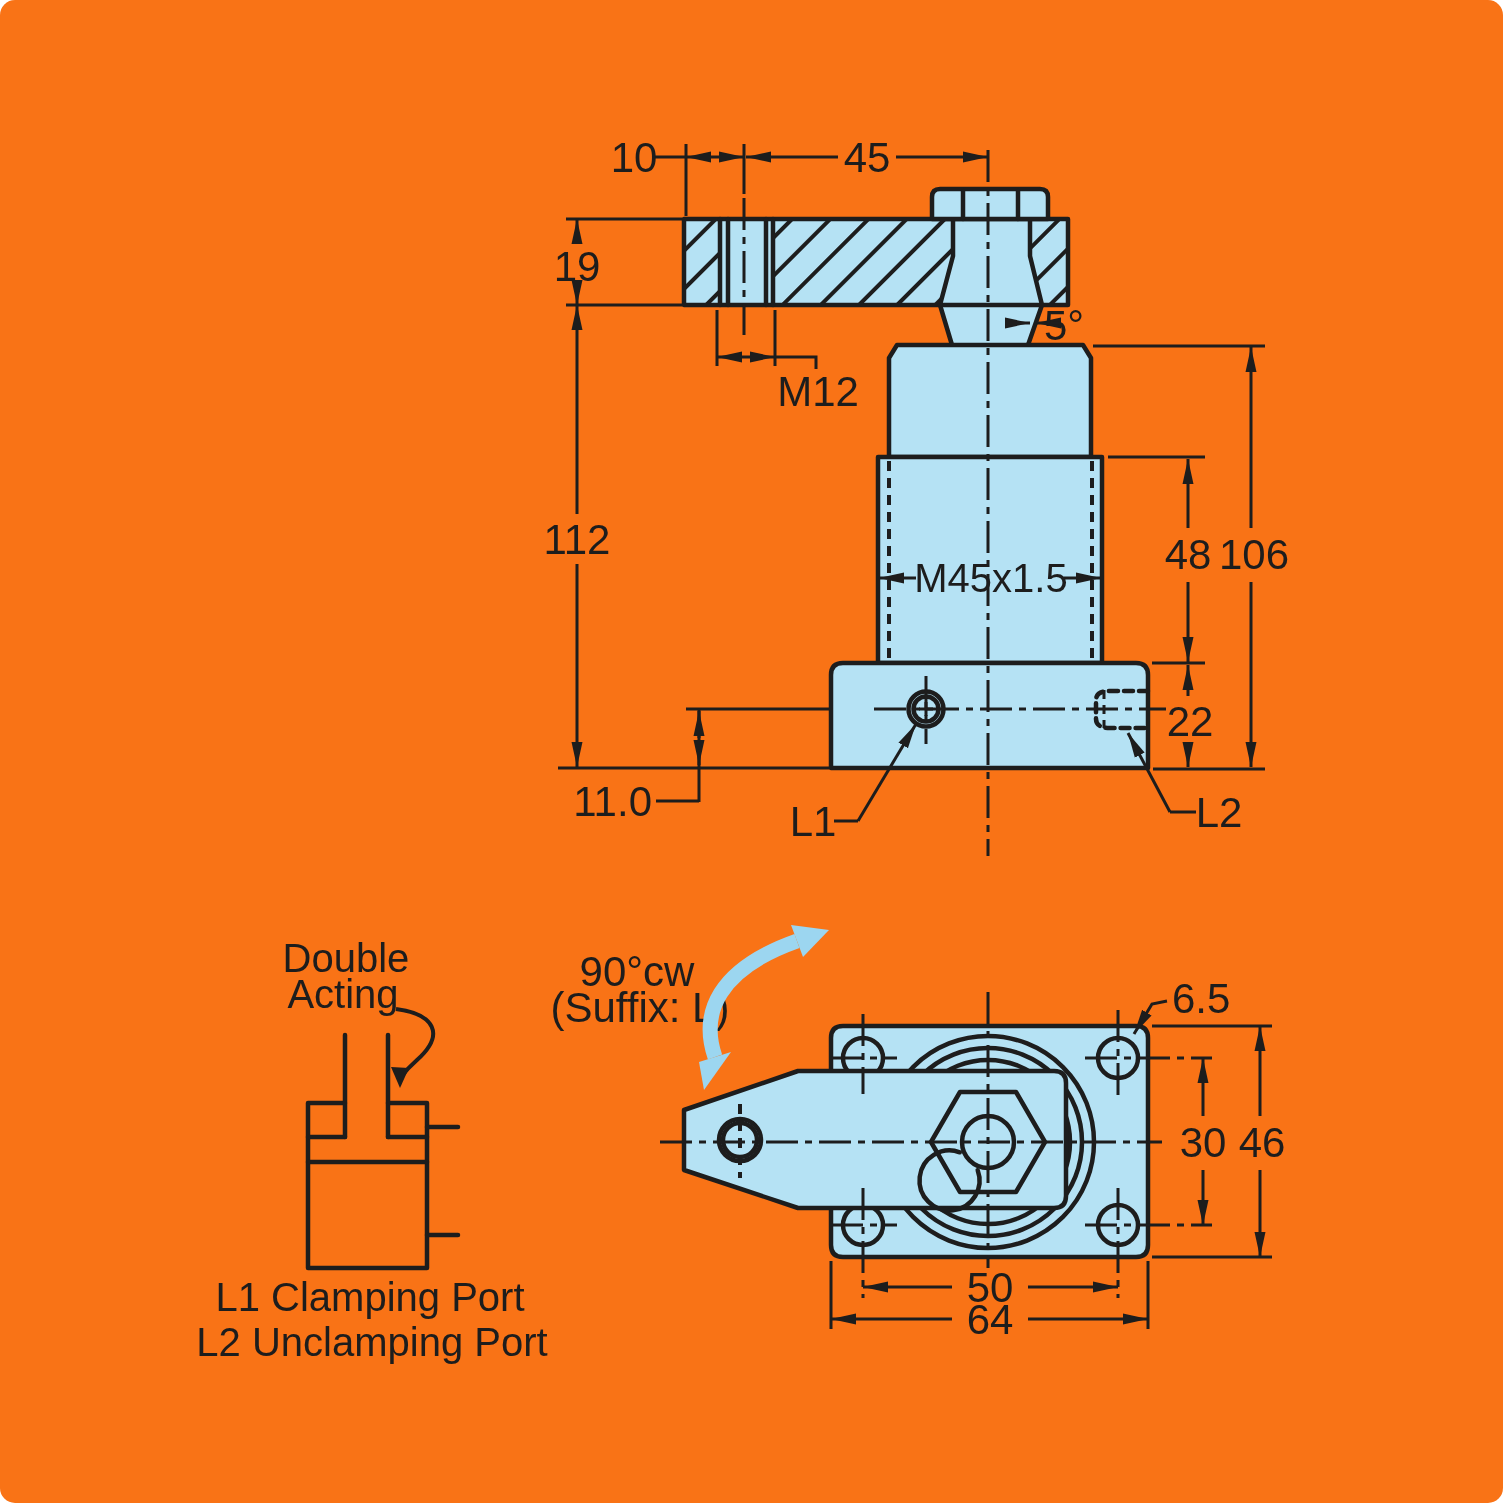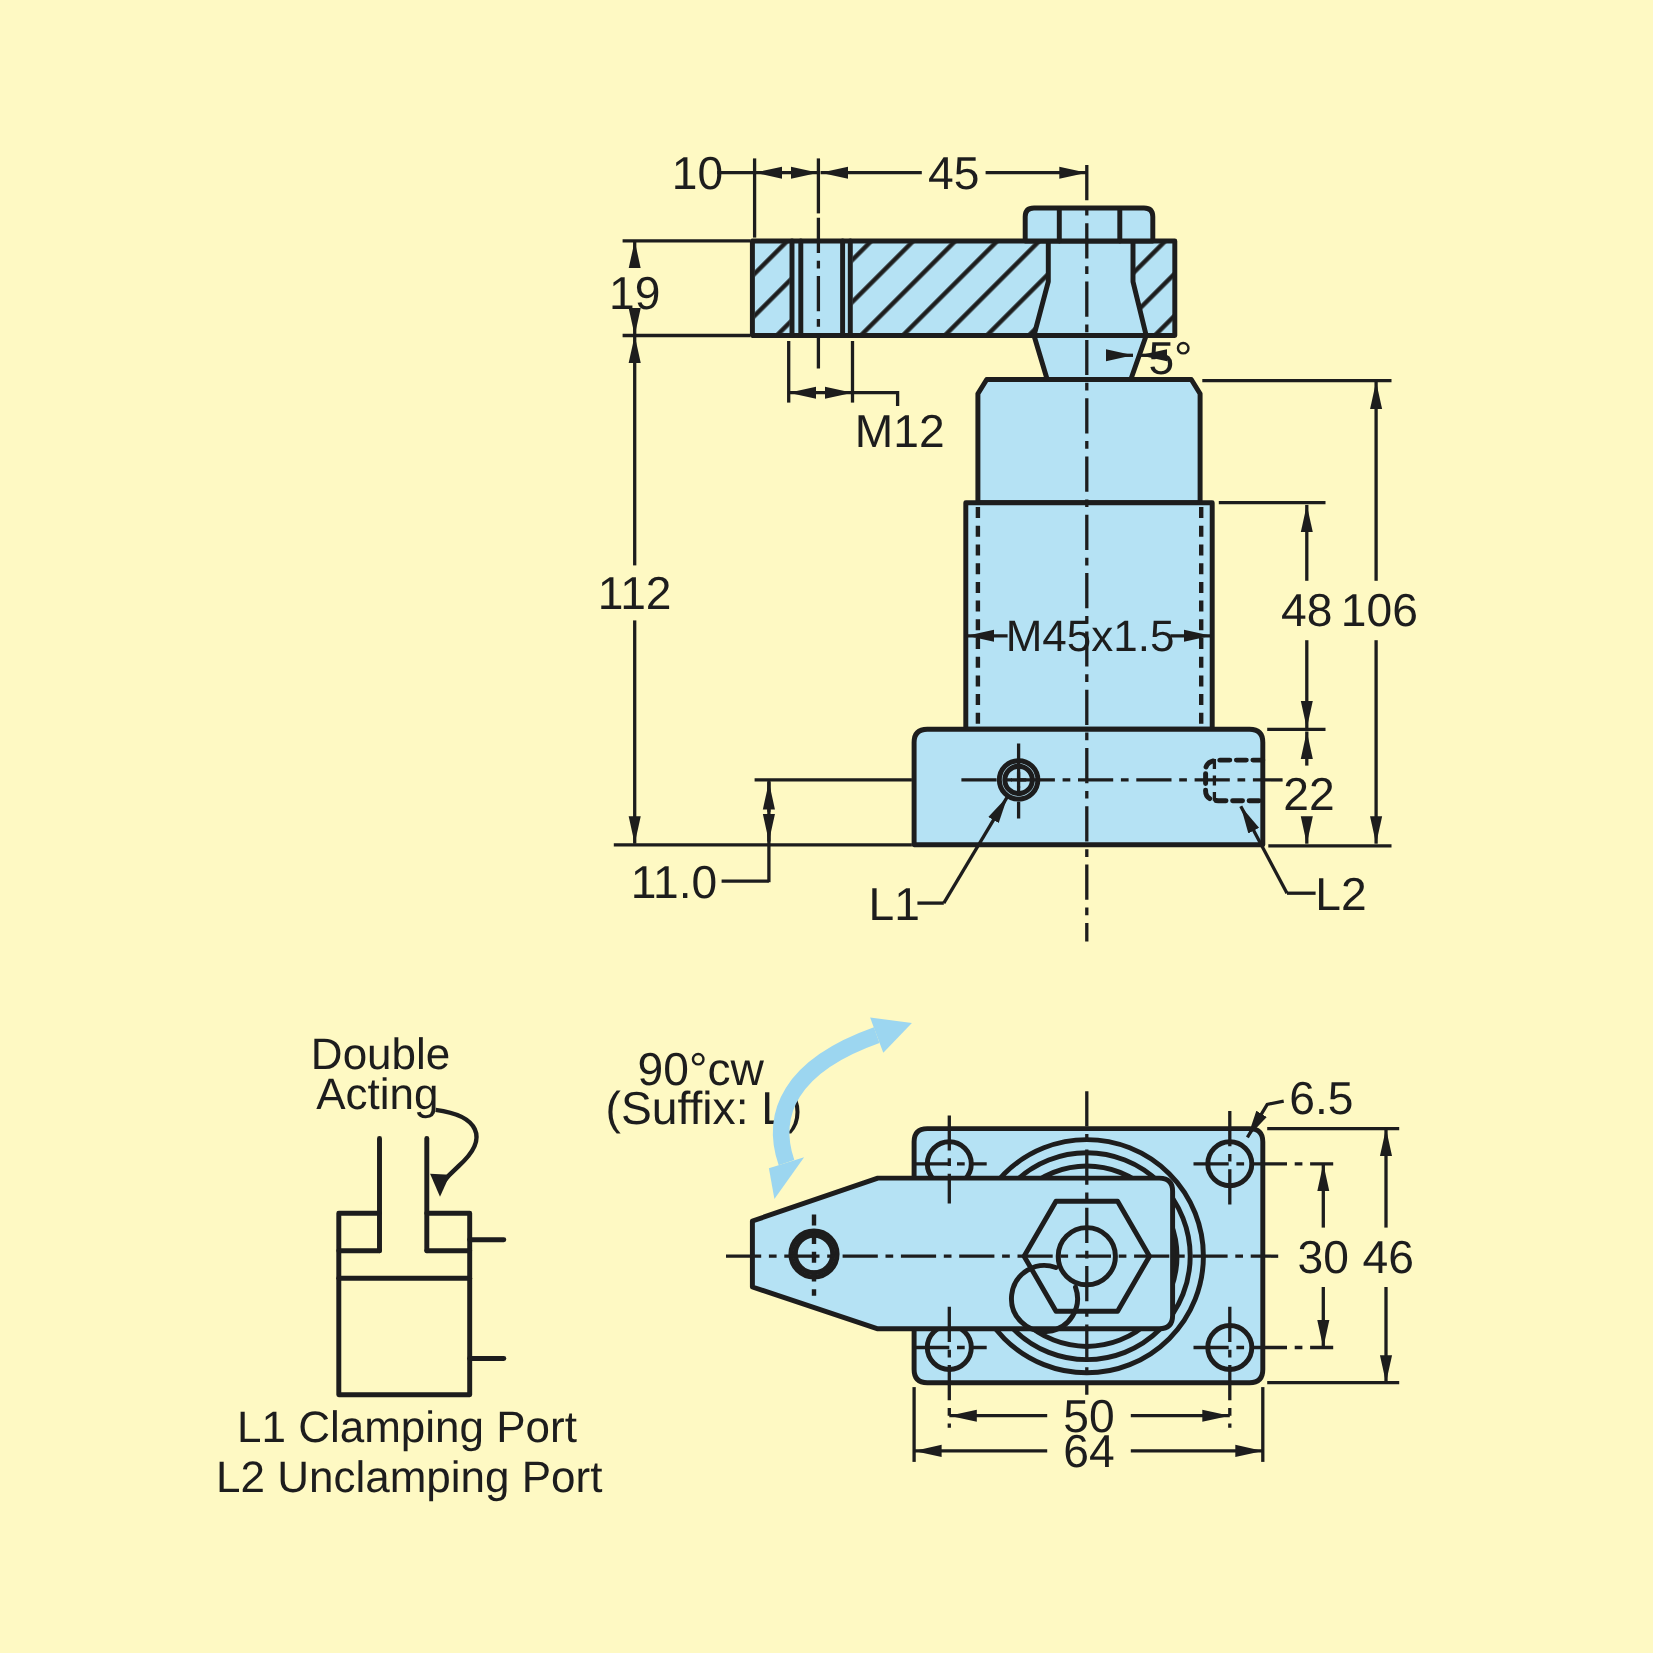--- a/index.html
+++ b/index.html
@@ -1,16 +1,16 @@
 <!DOCTYPE html>
 <html style="--fill: #b5e2f4; --arrow: #9cd6f0; --line: #1d1d1d;"><head>
 <meta charset="utf-8">
 <style>
   html,body{margin:0;padding:0;background:#fff;}
-  .canvas{width:1503px;height:1503px;background:#fef9c3;position:relative;font-family:"Liberation Sans",sans-serif;}
+  .canvas{width:1503px;height:1503px;background:#f97316;position:relative;font-family:"Liberation Sans",sans-serif;border-radius:15px;}
   svg{display:block;}
   .ln{stroke:var(--line,#1d1d1d);stroke-width:4.5;fill:none;stroke-linecap:round;stroke-linejoin:round;}
   .fb{fill:var(--fill,#b5e2f4);}
   .thin{stroke:var(--line,#1d1d1d);stroke-width:3;fill:none;}
   .dim{stroke:var(--line,#1d1d1d);stroke-width:3;fill:none;}
   .cl{stroke:var(--line,#1d1d1d);stroke-width:3;fill:none;stroke-dasharray:32 7 7 7;}
   .hd{stroke:var(--line,#1d1d1d);stroke-width:4;fill:none;stroke-dasharray:10 7;}
   .hl{stroke:var(--line,#1d1d1d);stroke-width:4;}
   .mk{fill:var(--line,#1d1d1d);}
   .arr{stroke:var(--arrow,#9cd6f0);stroke-width:15;fill:none;}

